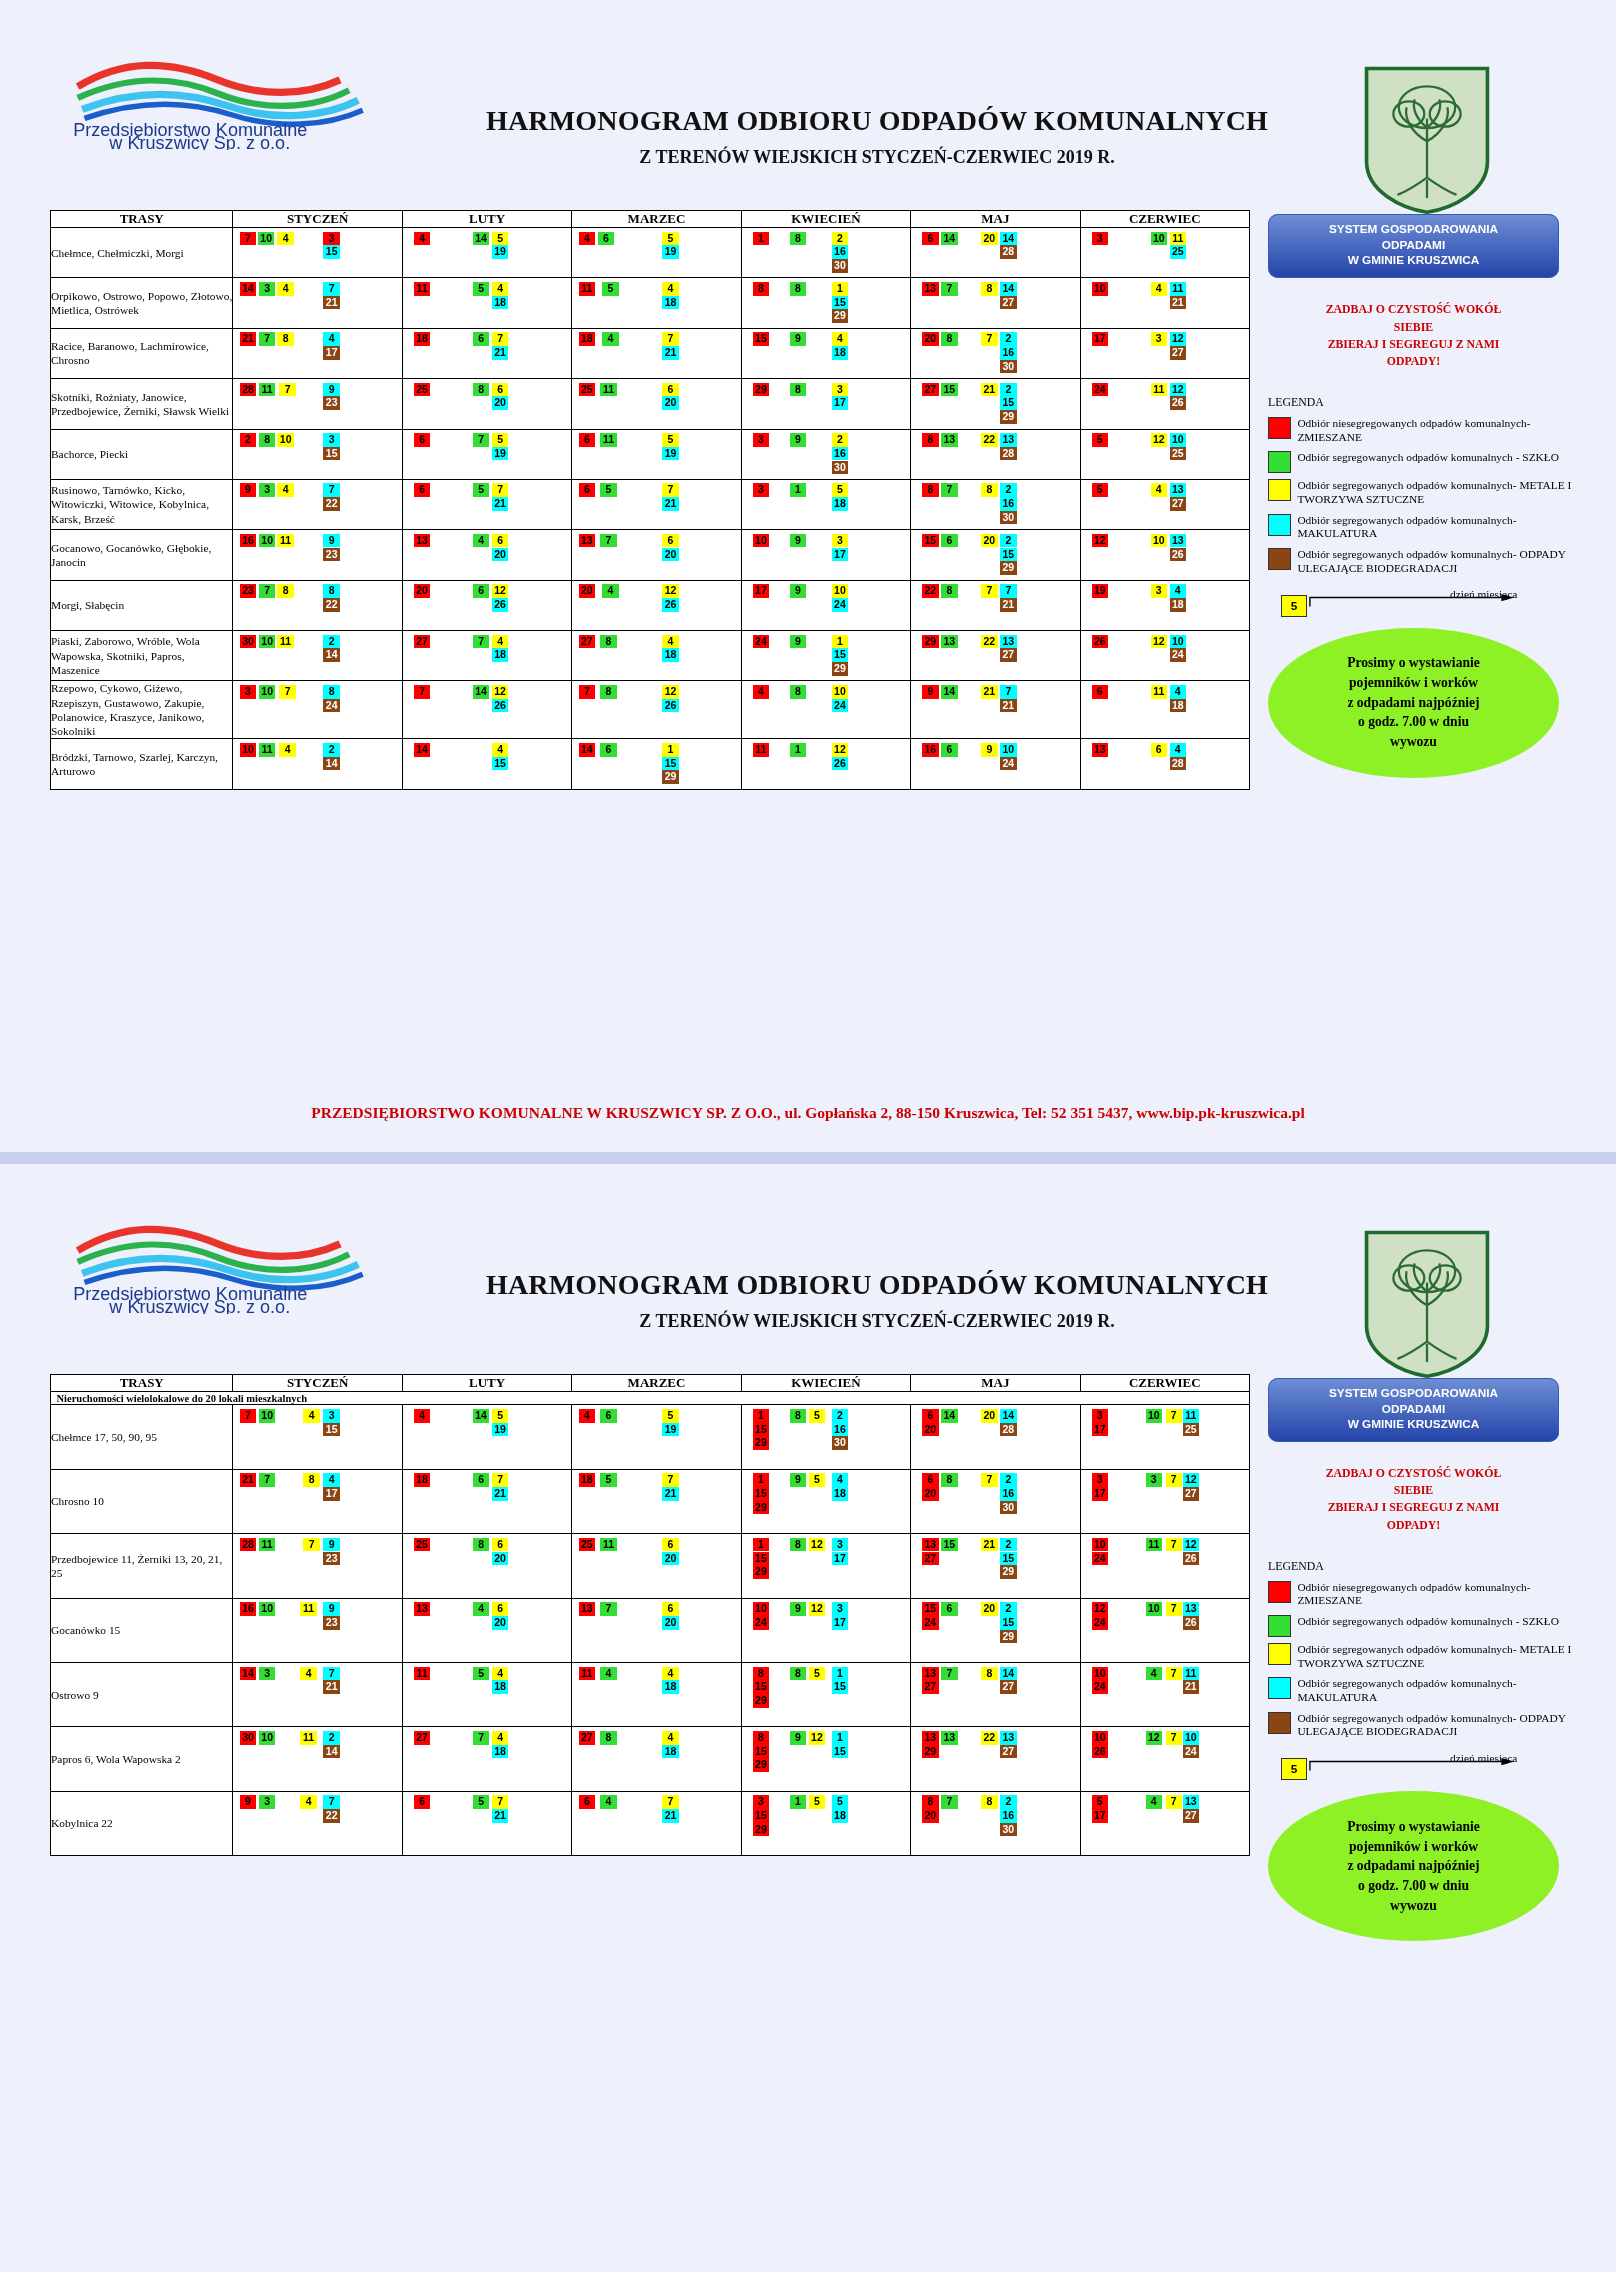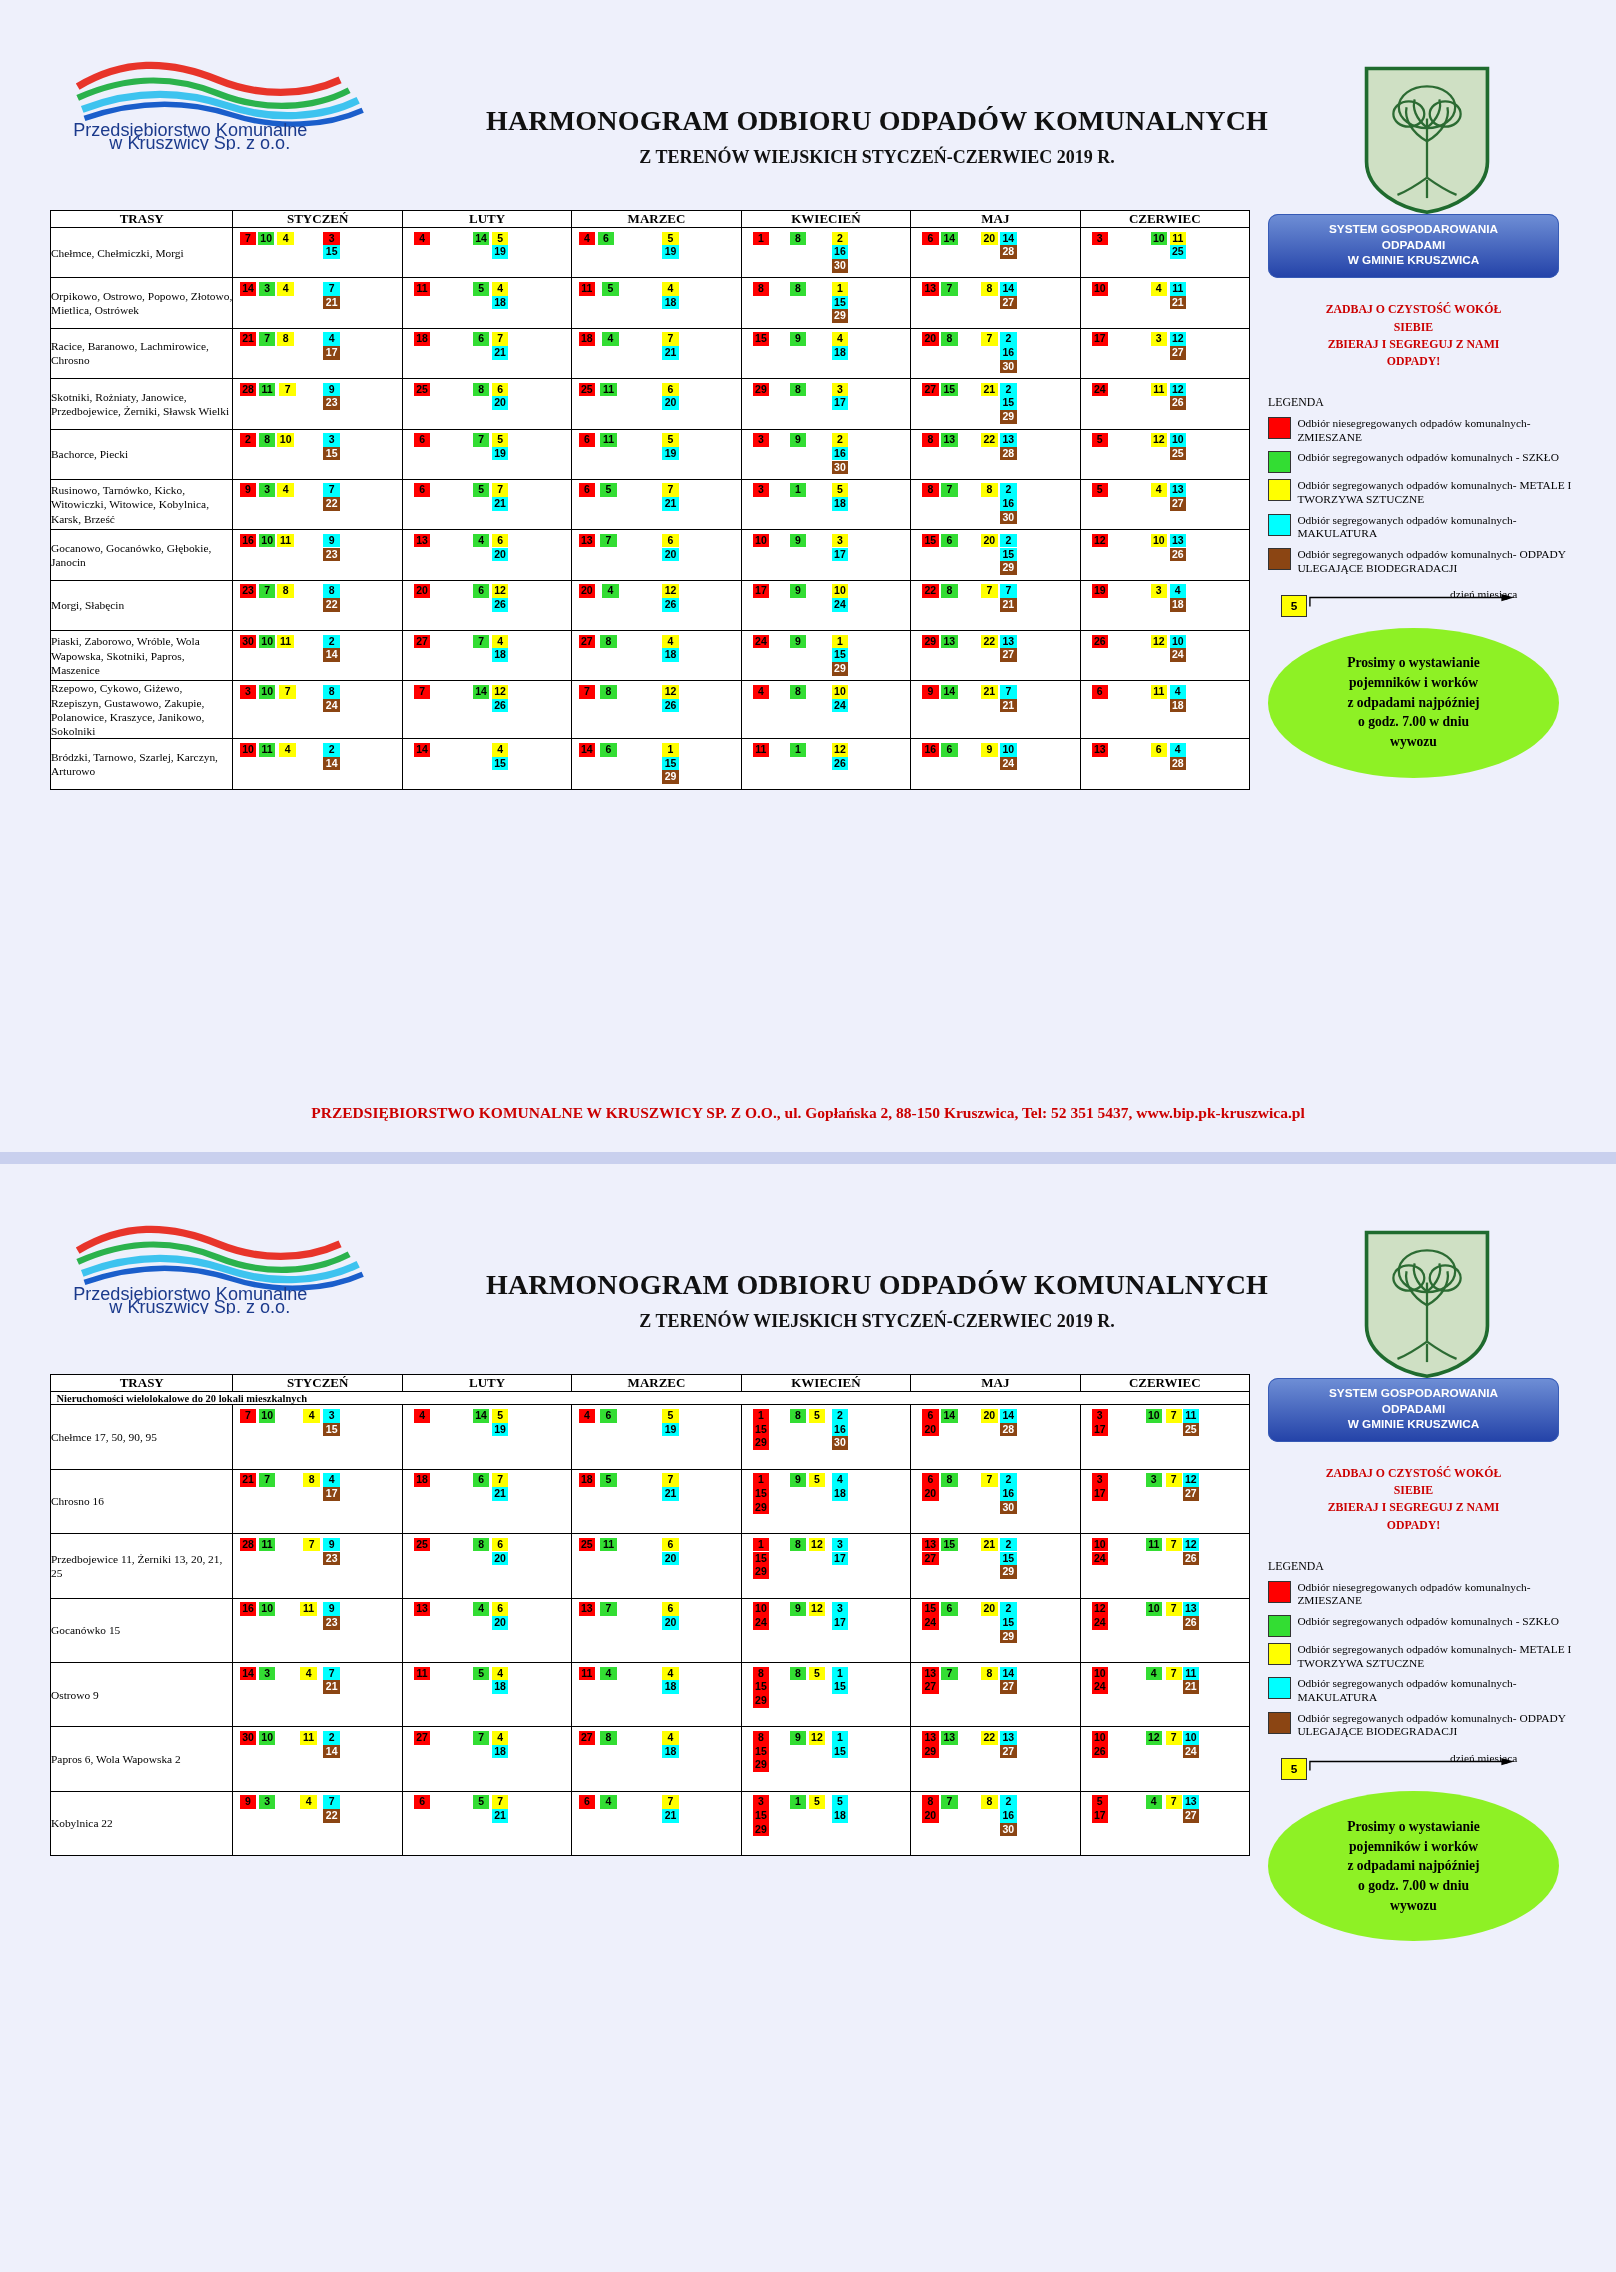--- a/index.html
+++ b/index.html
@@ -880,21 +880,21 @@
                 <div class="dbox c-red" style="left: 11px; top: 3.6px;">3</div>
                 <div class="dbox c-green" style="left: 65px; top: 3.6px;">10</div>
                 <div class="dbox c-yellow" style="left: 85px; top: 3.6px;">7</div>
                 <div class="dbox c-cyan" style="left: 102px; top: 3.6px;">11</div>
                 <div class="dbox c-red" style="left: 11px; top: 17.3px;">17</div>
                 <div class="dbox c-brown" style="left: 102px; top: 17.3px;">25</div>
               </div>
             </td>
           </tr>
           <tr>
-            <td class="rowname">Chrosno 16</td>
+            <td class="rowname">Chrosno 10</td>
             <td class="mcell">
               <div class="grid" style="min-height: 58px; padding: 2.7px 0px;">
                 <div class="dbox c-red" style="left: 6.4px; top: 3.6px;">21</div>
                 <div class="dbox c-green" style="left: 25.5px; top: 3.6px;">7</div>
                 <div class="dbox c-yellow" style="left: 70px; top: 3.6px;">8</div>
                 <div class="dbox c-cyan" style="left: 90px; top: 3.6px;">4</div>
                 <div class="dbox c-brown" style="left: 90px; top: 17.3px;">17</div>
               </div>
             </td>
             <td class="mcell">

